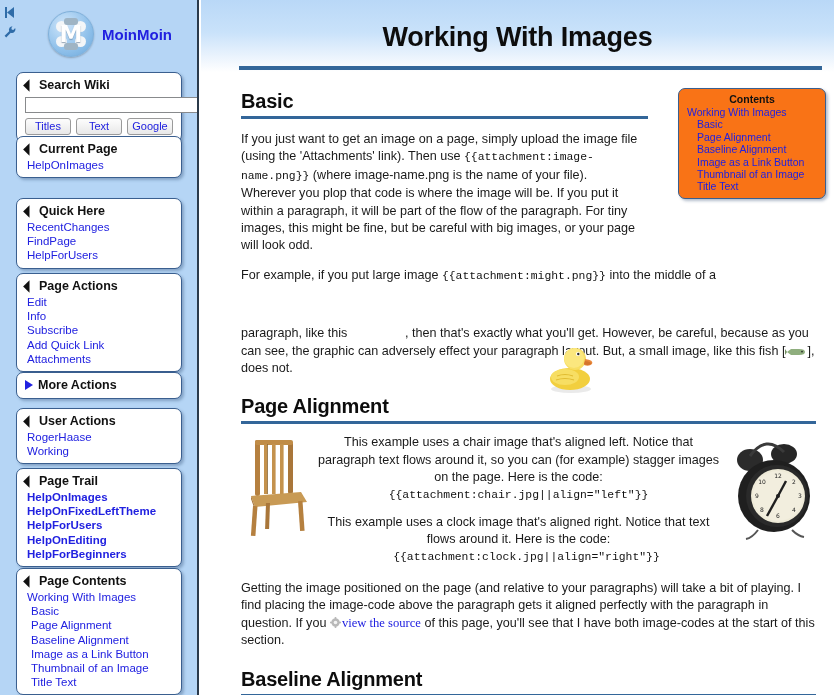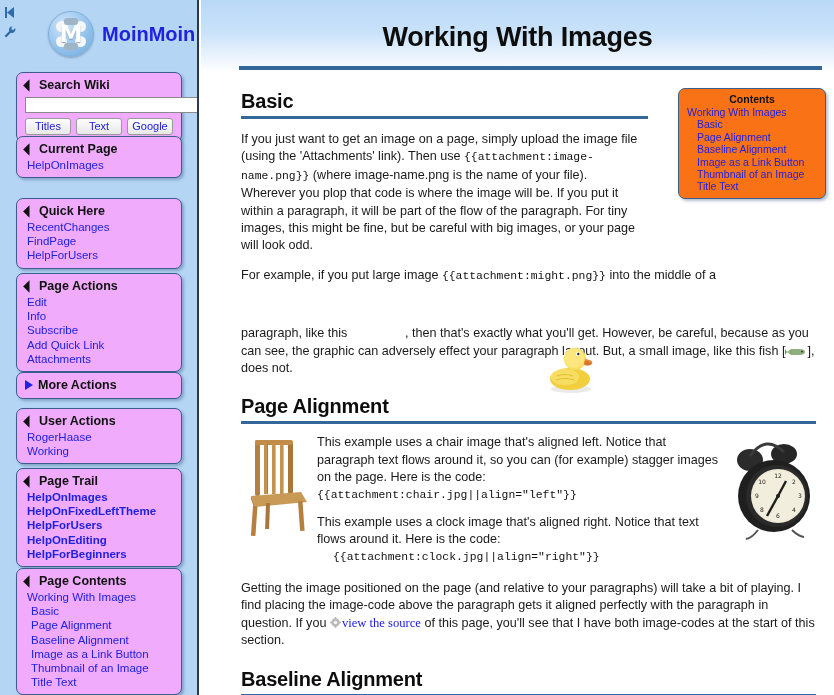--- a/index.html
+++ b/index.html
@@ -69,30 +69,30 @@
   }
   .logo-badge .b1 { width:11px; height:11px; left:7px;  top:9px; }
   .logo-badge .b2 { width:11px; height:11px; left:26px; top:9px; }
   .logo-badge .b3 { width:11px; height:11px; left:7px;  top:24px; }
   .logo-badge .b4 { width:11px; height:11px; left:26px; top:24px; }
   .logo-badge .bar { position:absolute; background:#9fb4c4; border-radius:3px; }
   .logo-badge .bar1 { width:14px; height:7px; left:15px; top:6px; }
   .logo-badge .bar2 { width:14px; height:7px; left:15px; top:31px; }
   .logo-text {
     margin-left: 8px;
-    font-size: 20px;
+    font-size: 15px;
     font-weight: bold;
     color: #2121e0;
   }
 
   .panel {
     position: absolute;
     left: 16px;
     width: 166px;
-    background: #f0abfc;
+    background: #ffffff;
     border: 1px solid #3a5f8f;
     border-radius: 7px;
     box-sizing: border-box;
     box-shadow: 2px 2px 3px rgba(40,70,110,0.35);
     padding: 4px 0 5px 0;
   }
   .panel-title {
     font-size: 12.5px;
     font-weight: bold;
     color: #111111;
@@ -270,20 +270,21 @@
     position: absolute; left: 0; top: 2px;
     width: 68px; height: 102px;
   }
   .clock-img {
     position: absolute; right: 0; top: 0;
     width: 88px; height: 108px;
   }
   .align-text {
     margin-left: 76px;
     margin-right: 96px;
+    text-align: center;
   }
   .align-text p { margin: 0 0 10px 0; font-size: 12.6px; line-height: 17.2px; color:#1a1a1a; }
   .code-ind { display:block; margin-left: 16px; }
 
   .gear-ic {
     display: inline-block;
     width: 11px; height: 11px;
     vertical-align: -1px;
     margin-right: 1px;
   }

